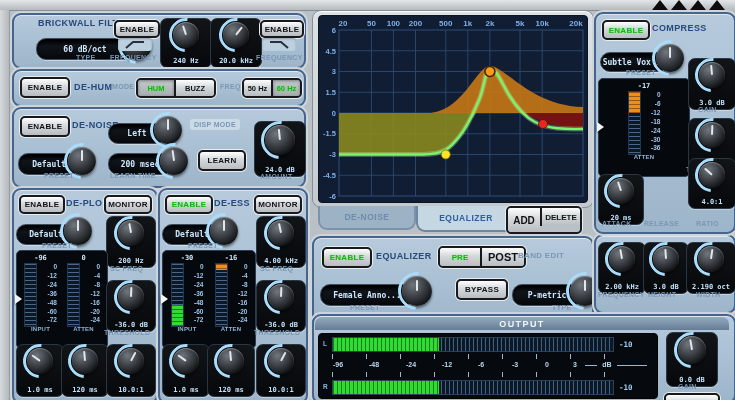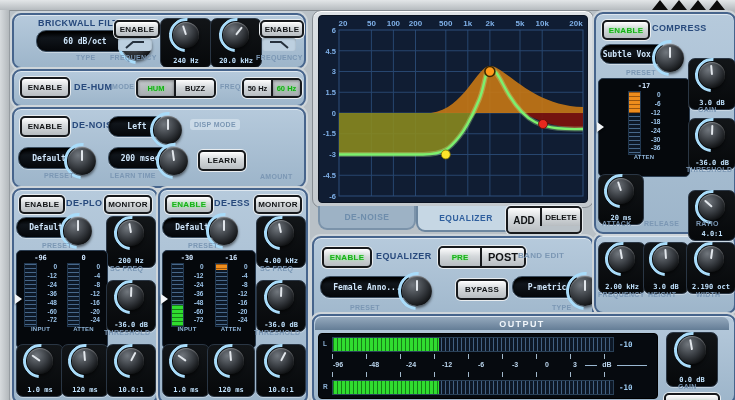--- a/index.html
+++ b/index.html
@@ -26,21 +26,21 @@
     letter-spacing:.3px;box-shadow:0 0 0 1px #e9edf0, inset 0 1px 0 #fff;white-space:nowrap}
   .btn.green{color:#15b115;text-shadow:0 0 3px rgba(80,255,80,.65)}
   .seg{position:absolute;display:flex;border:2px solid #17191c;border-radius:5px;overflow:hidden;
     box-shadow:0 0 0 1px #e9edf0}
   .sbtn{display:flex;align-items:center;justify-content:center;font-size:7.5px;font-weight:bold;
     background:linear-gradient(180deg,#fdfdfd,#d5d9dc 45%,#b8bdc1);color:#101214}
   .sbtn+.sbtn{border-left:2px solid #17191c}
   .sbtn.green{color:#15b115;text-shadow:0 0 3px rgba(80,255,80,.65)}
   .sbtn.pressed{background:linear-gradient(180deg,#c4c9cc,#a8adb1);box-shadow:inset 0 1px 3px rgba(0,0,0,.4)}
   
-  .pg{position:absolute;display:flex;align-items:flex-start}
+  .pg{position:absolute;display:flex;align-items:flex-end}
   .pill{background:linear-gradient(180deg,#000,#10151b 35%,#05070a);border:1px solid #3a4c5e;border-radius:10px;
     color:#cfe6fb;font-family:"DejaVu Sans Mono",monospace;font-size:8px;font-weight:bold;
     display:flex;align-items:center;justify-content:center;
     box-shadow:inset 0 2px 3px #000, 0 1px 0 rgba(255,255,255,.4);white-space:nowrap}
   .pg .knob{margin-left:-12px}
   
   .knob{position:relative;border-radius:50%;flex:none;
     background:radial-gradient(circle at 36% 30%,#71777e,#34383d 48%,#0f1113 78%);
     box-shadow:0 2px 3px rgba(0,0,0,.55), inset 0 1px 1px rgba(255,255,255,.3)}
   .knob i{display:block}
@@ -188,20 +188,27 @@
     <div class="slabel" style="left:30px;top:63px">PRESET</div>
     <div class="pg" style="left:94px;top:38px">
       <div class="pill" style="width:62px;height:20px">200 msec</div>
       <div class="knob k28" style="--r:-8deg">
           <i class="arc"></i>
           <i class="ptr"></i>
         </div>
     </div>
     <div class="slabel" style="left:96px;top:63px">LEARN TIME</div>
     <div class="btn" style="left:184px;top:41px;width:44px;height:17px">LEARN</div>
+    <div class="ktile" style="left:240px;top:12px;width:46px;height:49px">
+      <div class="knob k30" style="--r:-6deg">
+          <i class="arc"></i>
+          <i class="ptr"></i>
+        </div>
+      <div class="kval">24.0 dB</div>
+    </div>
     <div class="slabel" style="left:246px;top:64px">AMOUNT</div>
   </div>
 
   <div class="panel" style="left:12px;top:188px;width:142px;height:212px">
     <div class="btn" style="left:5px;top:5px;width:42px;height:15px">ENABLE</div>
     <div class="title" style="left:52px;top:8px">DE-PLODE</div>
     <div class="btn" style="left:90px;top:5px;width:44px;height:15px">MONITOR</div>
     <div class="pg" style="left:2px;top:27px">
       <div class="pill" style="width:58px;height:19px">Default</div>
       <div class="knob k28" style="--r:0deg">
@@ -528,21 +535,21 @@
     <div class="slabel" style="left:90px;top:152px">THRESHOLD</div>
     <div class="ktile" style="left:2px;top:160px;width:40px;height:44px">
       <div class="knob k26" style="--r:-18deg">
           <i class="arc"></i>
           <i class="ptr"></i>
         </div>
       <div class="kval">20 ms</div>
     </div>
     <div class="slabel" style="left:6px;top:206px">ATTACK</div>
     <div class="slabel" style="left:48px;top:206px">RELEASE</div>
-    <div class="ktile" style="left:92px;top:176px;width:42px;height:44px">
+    <div class="ktile" style="left:92px;top:144px;width:42px;height:44px">
       <div class="knob k26" style="--r:-48deg">
           <i class="arc"></i>
           <i class="ptr"></i>
         </div>
       <div class="kval">4.0:1</div>
     </div>
     <div class="slabel" style="left:100px;top:206px">RATIO</div>
   </div>
 
   <div class="panel" style="left:312px;top:314px;width:420px;height:86px;overflow:hidden">

